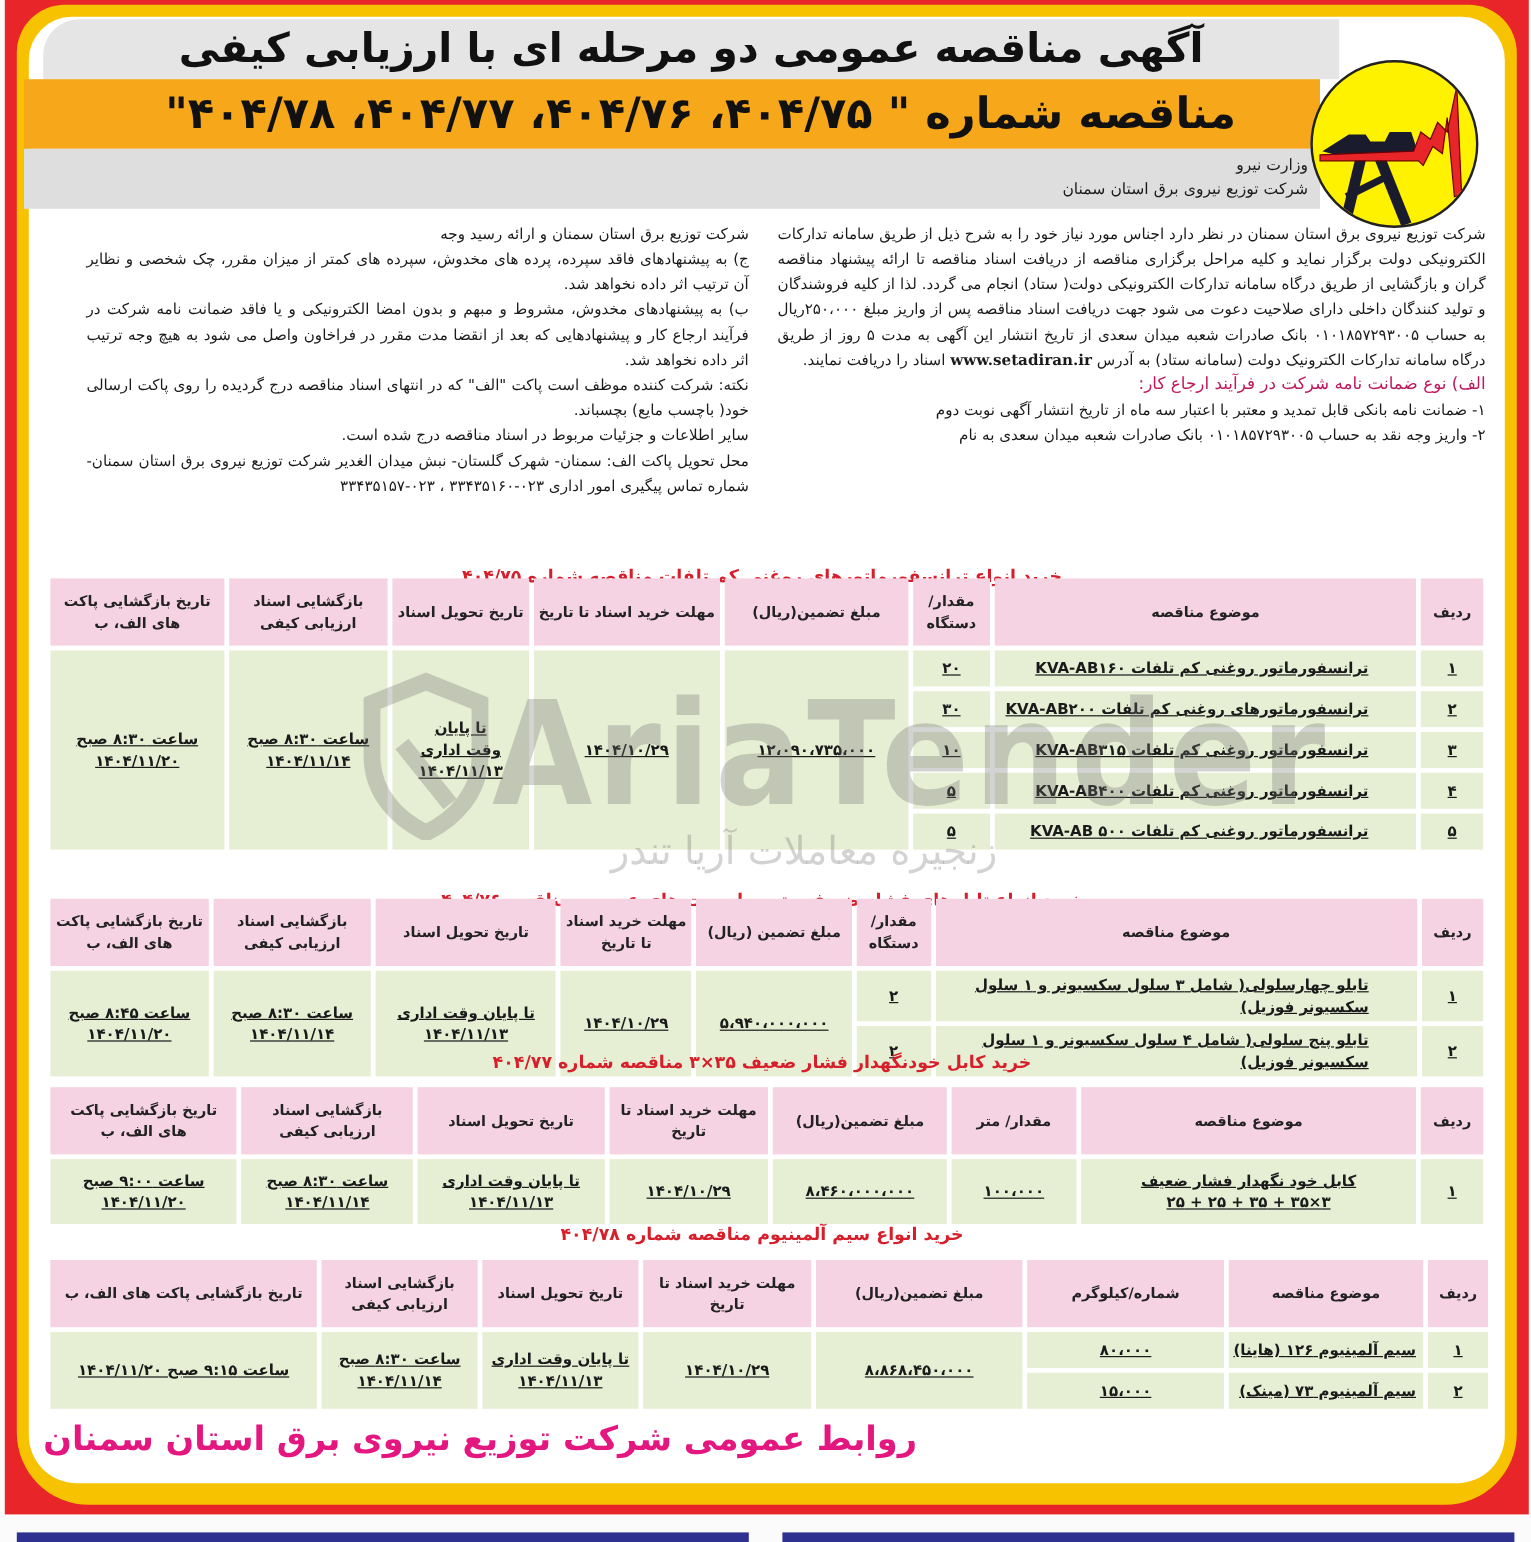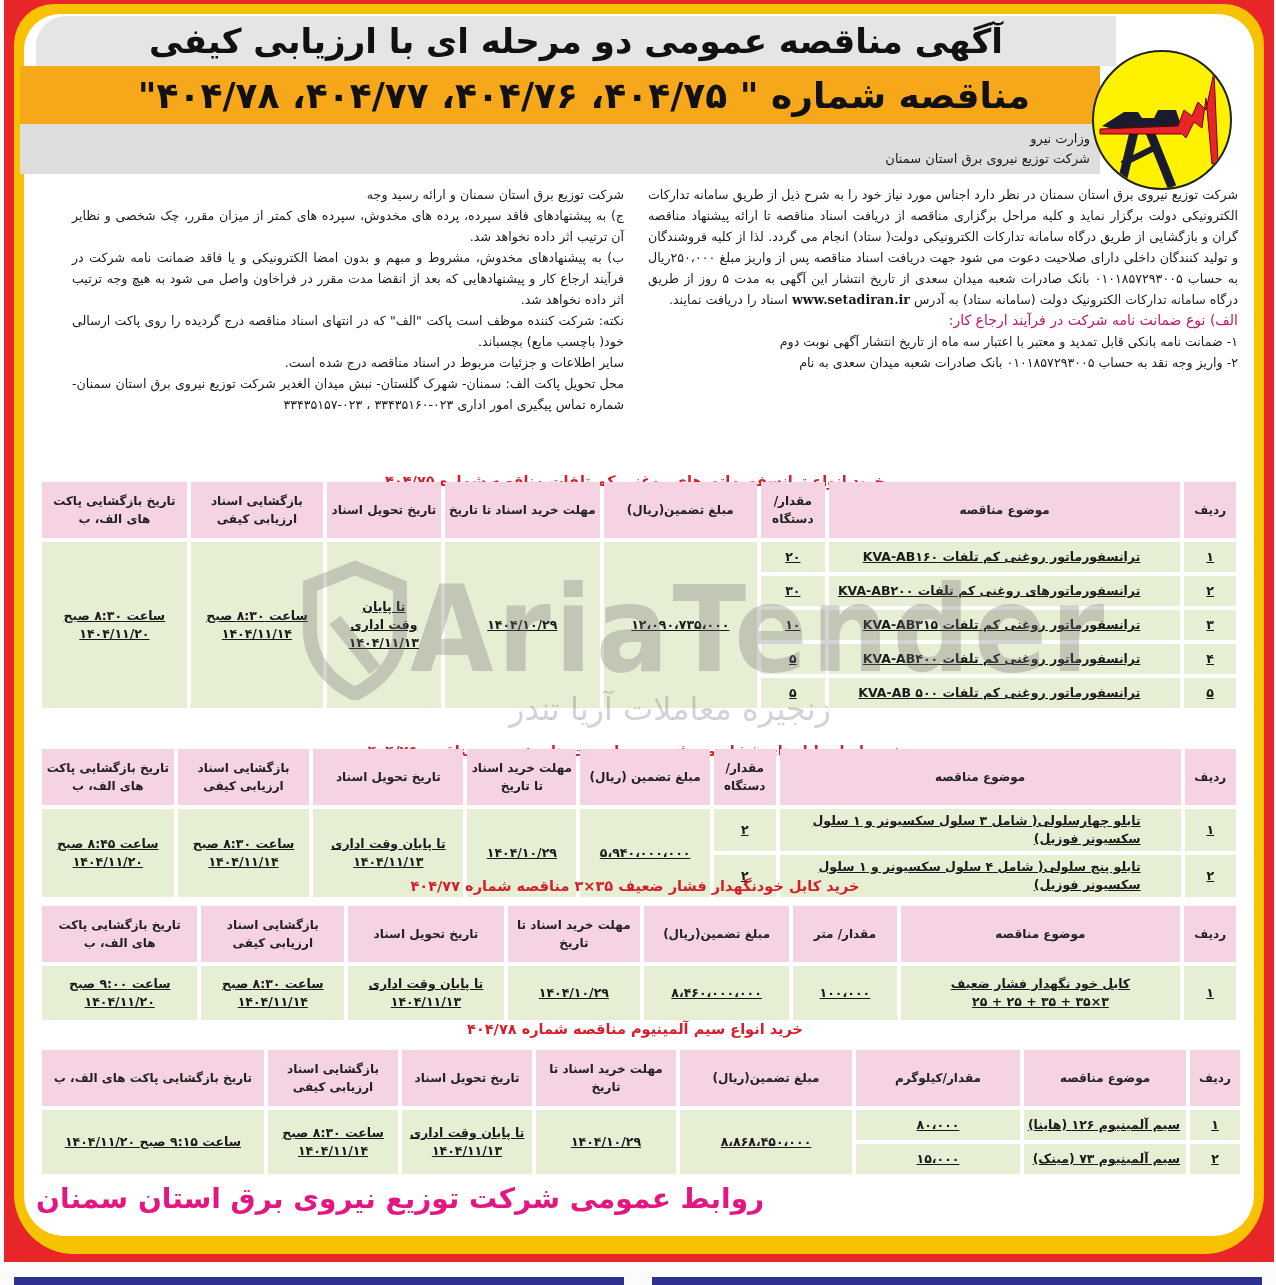--- a/index.html
+++ b/index.html
@@ -308,21 +308,21 @@
       <col style="width:172px">
       <col style="width:140px">
       <col style="width:130px">
       <col style="width:130px">
       <col style="width:222px">
   </colgroup>
   <tbody>
       <tr style="height:56px;">
     <th>ردیف</th>
     <th>موضوع مناقصه</th>
-    <th>مقدار/کیلوگرم</th>
+    <th>شماره/کیلوگرم</th>
     <th>مبلغ تضمین(ریال)</th>
     <th>مهلت خرید اسناد تا تاریخ</th>
     <th>تاریخ تحویل اسناد</th>
     <th>بازگشایی اسناد ارزیابی کیفی</th>
     <th>تاریخ بازگشایی پاکت های الف، ب</th>
   </tr>
   <tr style="height:30px;">
     <td>۱</td>
     <td class="subject" style="padding-right:6px;">سیم آلمینیوم ۱۲۶ (هاینا)</td>
     <td>۸۰،۰۰۰</td>

